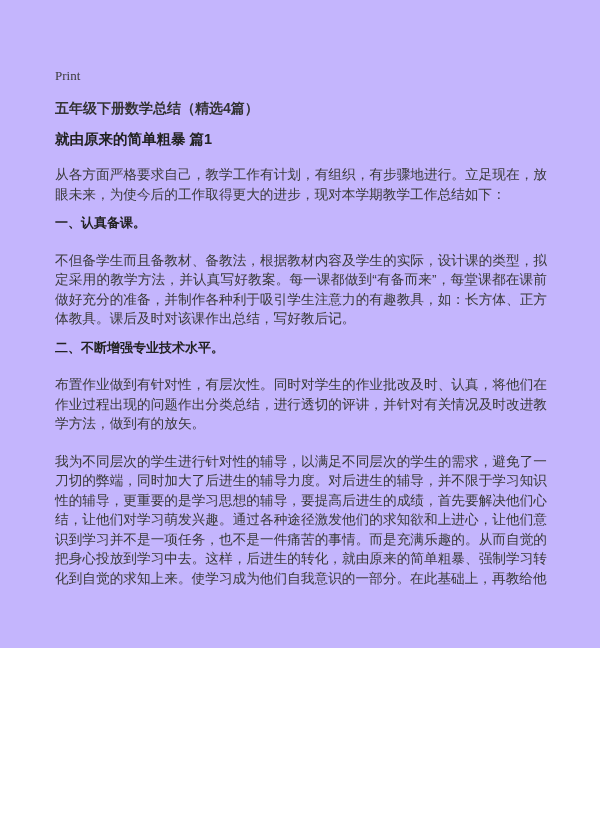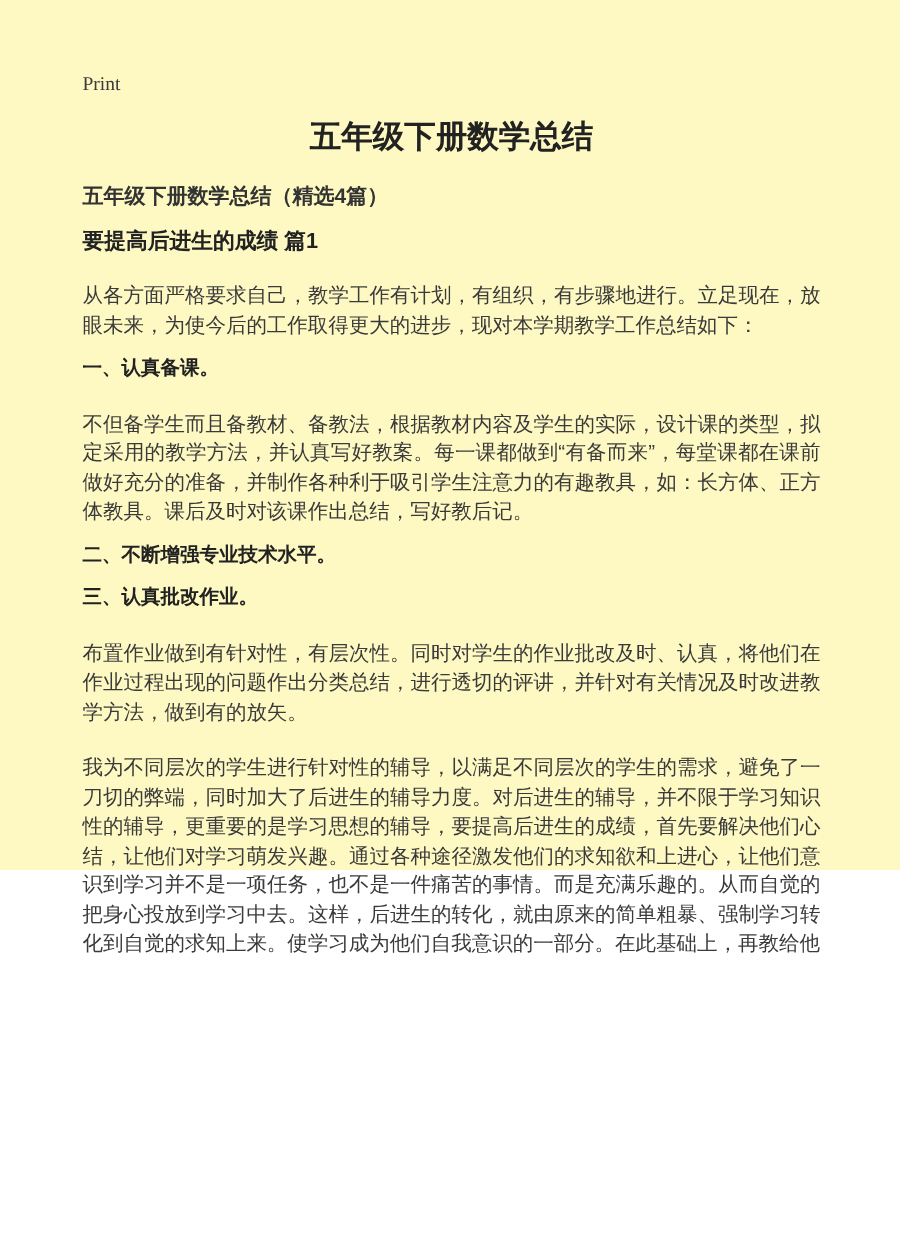--- a/index.html
+++ b/index.html
@@ -9,25 +9,25 @@
     height: 828px;
     background: #ffffff;
     overflow: hidden;
   }
   body {
     font-family: "Liberation Sans", sans-serif;
     color: #3a3a3a;
     -webkit-font-smoothing: antialiased;
   }
   .page {
-    padding: 48px 53px 0 55px;
+    padding: 68px 53px 0 55px;
     box-sizing: border-box;
     width: 600px;
-    height: 580px;
-    background: #fef9c3;
+    height: 648px;
+    background: #c4b5fd;
   }
   .print-link {
     font-family: "Liberation Serif", serif;
     font-size: 13px;
     line-height: 15px;
     color: #3c3c3c;
     margin: 0 0 18px 0;
     cursor: pointer;
     width: -moz-fit-content;
     width: fit-content;
@@ -71,35 +71,33 @@
     line-break: anywhere;
   }
 </style>
 </head>
 <body>
 
 <div class="page">
 
   <div class="print-link">Print</div>
 
-  <h1 class="doc-title">五年级下册数学总结</h1>
 
   <p class="doc-subtitle">五年级下册数学总结（精选4篇）</p>
 
-  <h2 class="part-heading">要提高后进生的成绩 篇1</h2>
+  <h2 class="part-heading">就由原来的简单粗暴 篇1</h2>
 
   <p class="body-para">从各方面严格要求自己，教学工作有计划，有组织，有步骤地进行。立足现在，放眼未来，为使今后的工作取得更大的进步，现对本学期教学工作总结如下：</p>
 
   <h3 class="sec-heading">一、认真备课。</h3>
 
   <p class="body-para">不但备学生而且备教材、备教法，根据教材内容及学生的实际，设计课的类型，拟定采用的教学方法，并认真写好教案。每一课都做到“有备而来”，每堂课都在课前做好充分的准备，并制作各种利于吸引学生注意力的有趣教具，如：长方体、正方体教具。课后及时对该课作出总结，写好教后记。</p>
 
   <h3 class="sec-heading">二、不断增强专业技术水平。</h3>
 
 
-  <h3 class="sec-heading">三、认真批改作业。</h3>
 
   <p class="body-para">布置作业做到有针对性，有层次性。同时对学生的作业批改及时、认真，将他们在作业过程出现的问题作出分类总结，进行透切的评讲，并针对有关情况及时改进教学方法，做到有的放矢。</p>
 
 
   <p class="body-para">我为不同层次的学生进行针对性的辅导，以满足不同层次的学生的需求，避免了一刀切的弊端，同时加大了后进生的辅导力度。对后进生的辅导，并不限于学习知识性的辅导，更重要的是学习思想的辅导，要提高后进生的成绩，首先要解决他们心结，让他们对学习萌发兴趣。通过各种途径激发他们的求知欲和上进心，让他们意识到学习并不是一项任务，也不是一件痛苦的事情。而是充满乐趣的。从而自觉的把身心投放到学习中去。这样，后进生的转化，就由原来的简单粗暴、强制学习转化到自觉的求知上来。使学习成为他们自我意识的一部分。在此基础上，再教给他</p>
 
 </div>
 
 </body></html>

